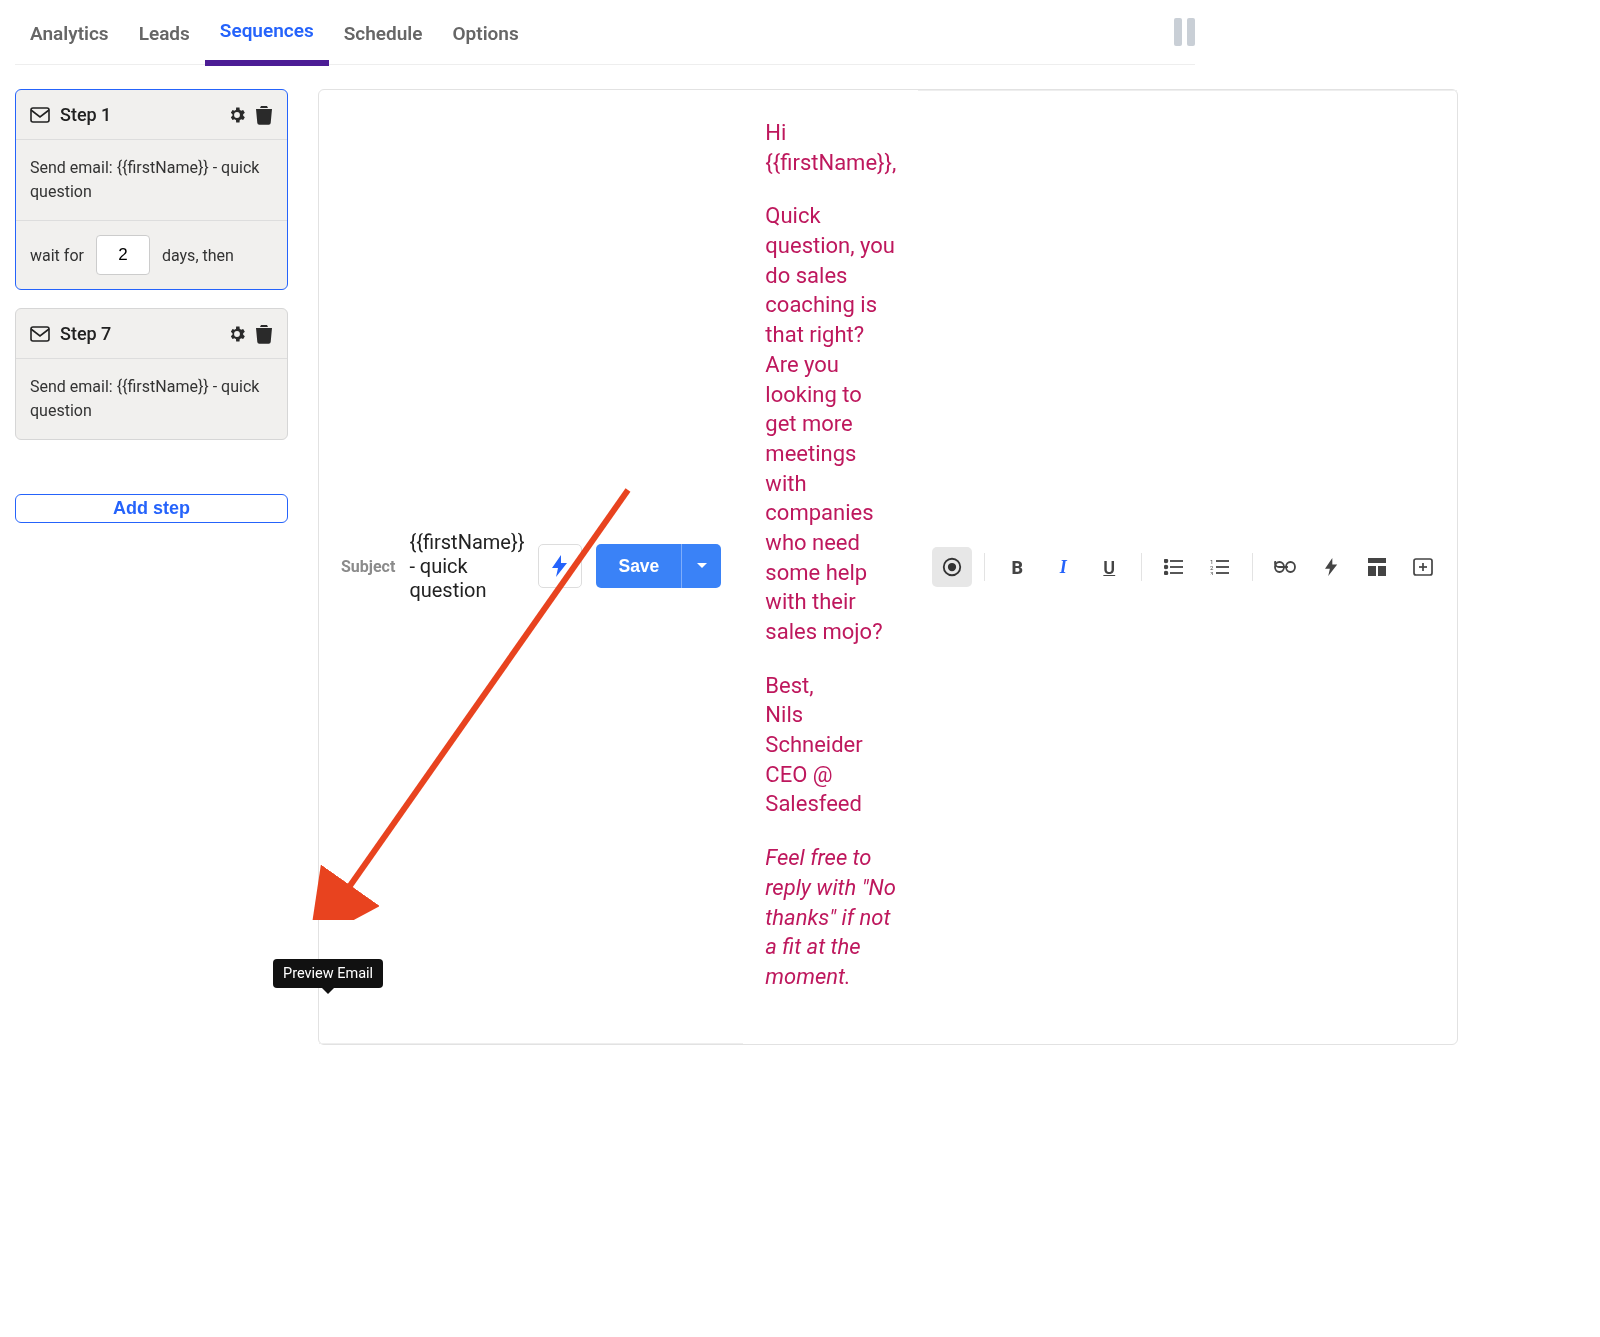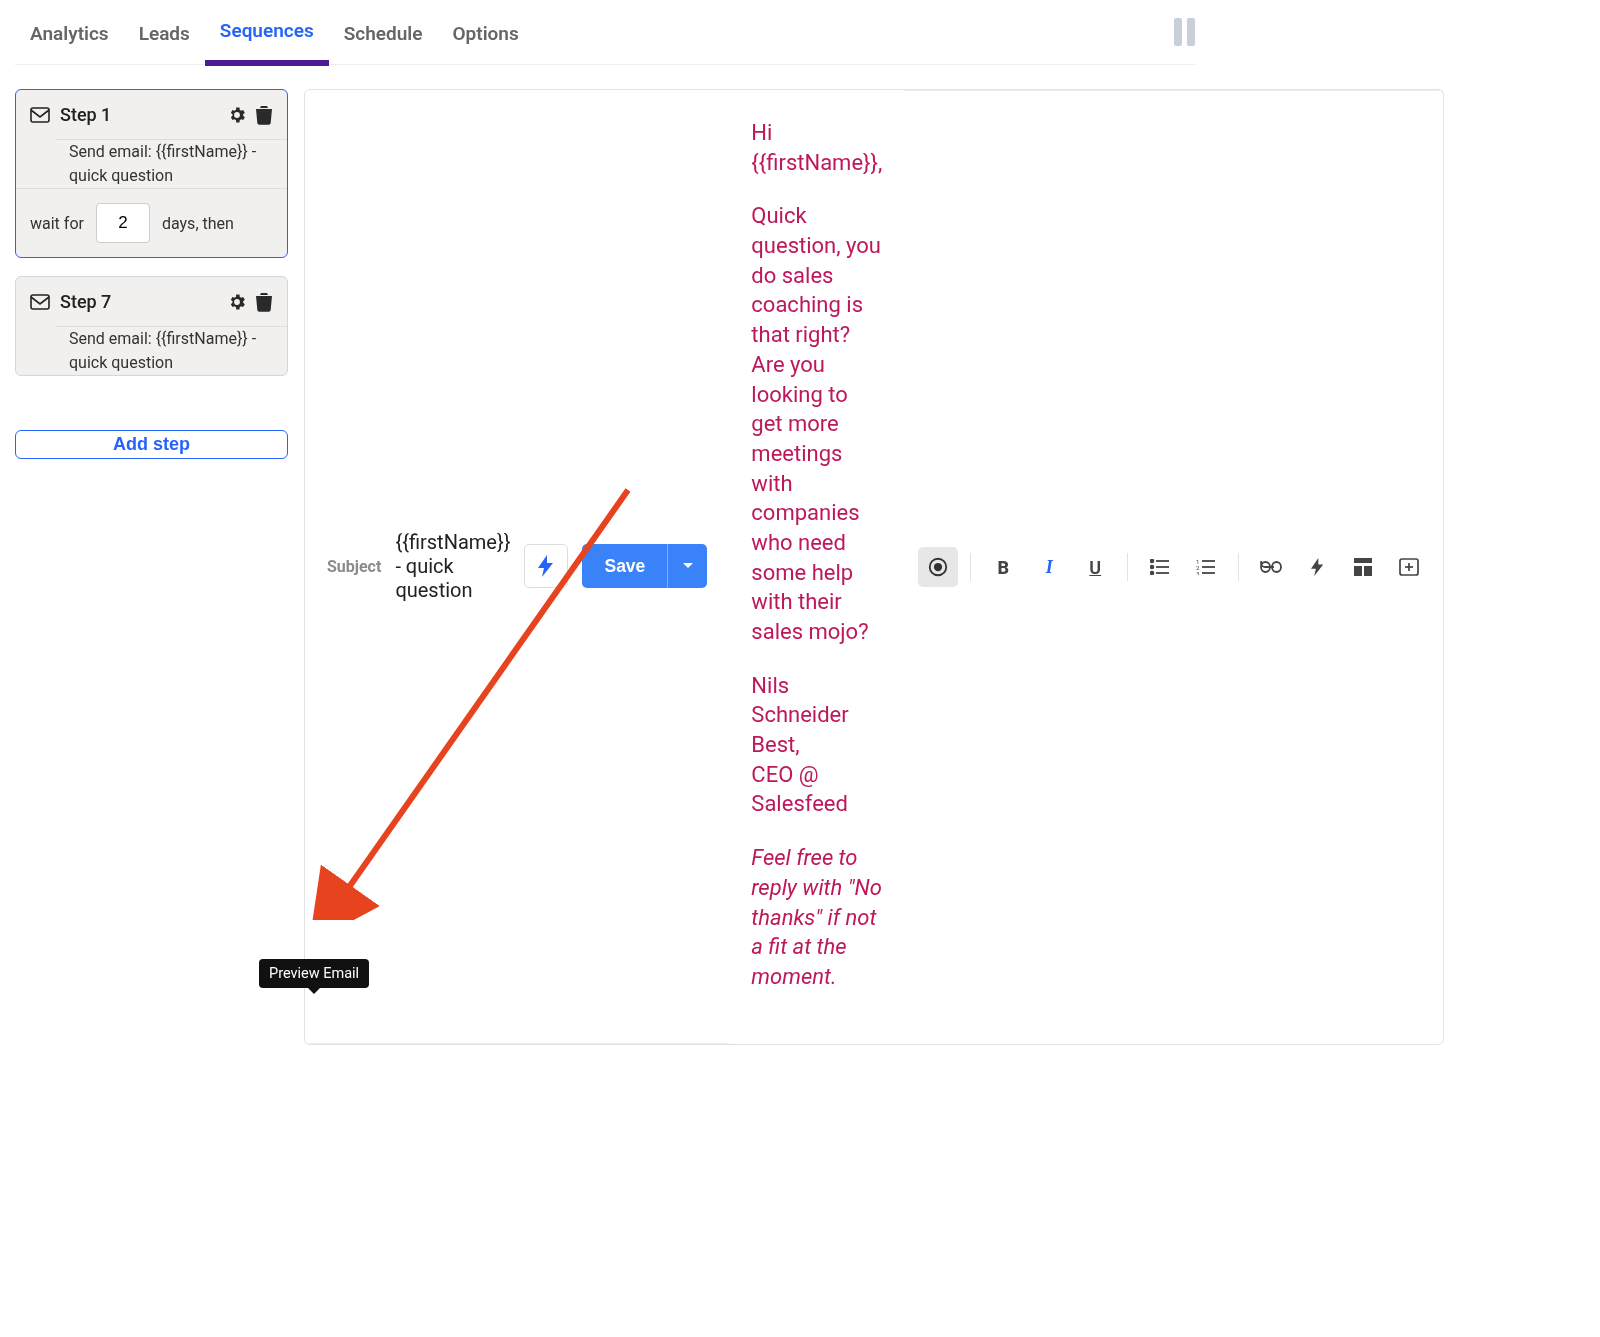--- a/index.html
+++ b/index.html
@@ -39,21 +39,21 @@
   }
   .pause-block span {
     width: 8px;
     height: 28px;
     background: #c9cfd6;
     border-radius: 2px;
     display: inline-block;
   }
   .main-area {
     display: flex;
-    gap: 16px;
+    gap: 30px;
     padding-top: 24px;
   }
   .sidebar { width: 273px; flex-shrink: 0; }
   .step-card {
     background: #f1f0ee;
     border: 1px solid #d6d6d6;
     border-radius: 6px;
     margin-bottom: 18px;
     overflow: hidden;
   }
@@ -66,25 +66,24 @@
     padding: 14px 14px;
     font-size: 18px;
     font-weight: 500;
     color: #222;
   }
   .step-header .mail-icon { margin-right: 10px; }
   .step-header .title { flex: 1; }
   .step-header .icon-btn { margin-left: 8px; cursor: pointer; color:#2a2a2a;}
   .step-body {
     border-top: 1px solid #ddd;
-    padding: 0 14px;
+    padding: 16px 14px;
     font-size: 16px;
     color: #333;
     line-height: 1.5;
-    margin-left: 39px;
   }
   .step-wait {
     border-top: 1px solid #ddd;
     padding: 14px 14px;
     font-size: 16px;
     color: #333;
     display: flex;
     align-items: center;
     gap: 12px;
   }
@@ -332,22 +331,22 @@
                 </svg>
             </span>
           </button>
         </div>
       </div>
 
       <div class="email-body">
         <p>Hi {{firstName}},</p>
         <p>Quick question, you do sales coaching is that right? Are you looking to get more meetings with companies who need some help with their sales mojo?</p>
         <div class="sig">
+          <div>Best,</div>
           <div>Nils Schneider</div>
-          <div>Best,</div>
           <div>CEO @ Salesfeed</div>
         </div>
         <p class="ps">Feel free to reply with "No thanks" if not a fit at the moment.</p>
       </div>
 
       <div class="tooltip" style="left:-46px; bottom:56px;">Preview Email</div>
 
       <div class="toolbar">
         <div class="tb-btn preview">
           <span>

